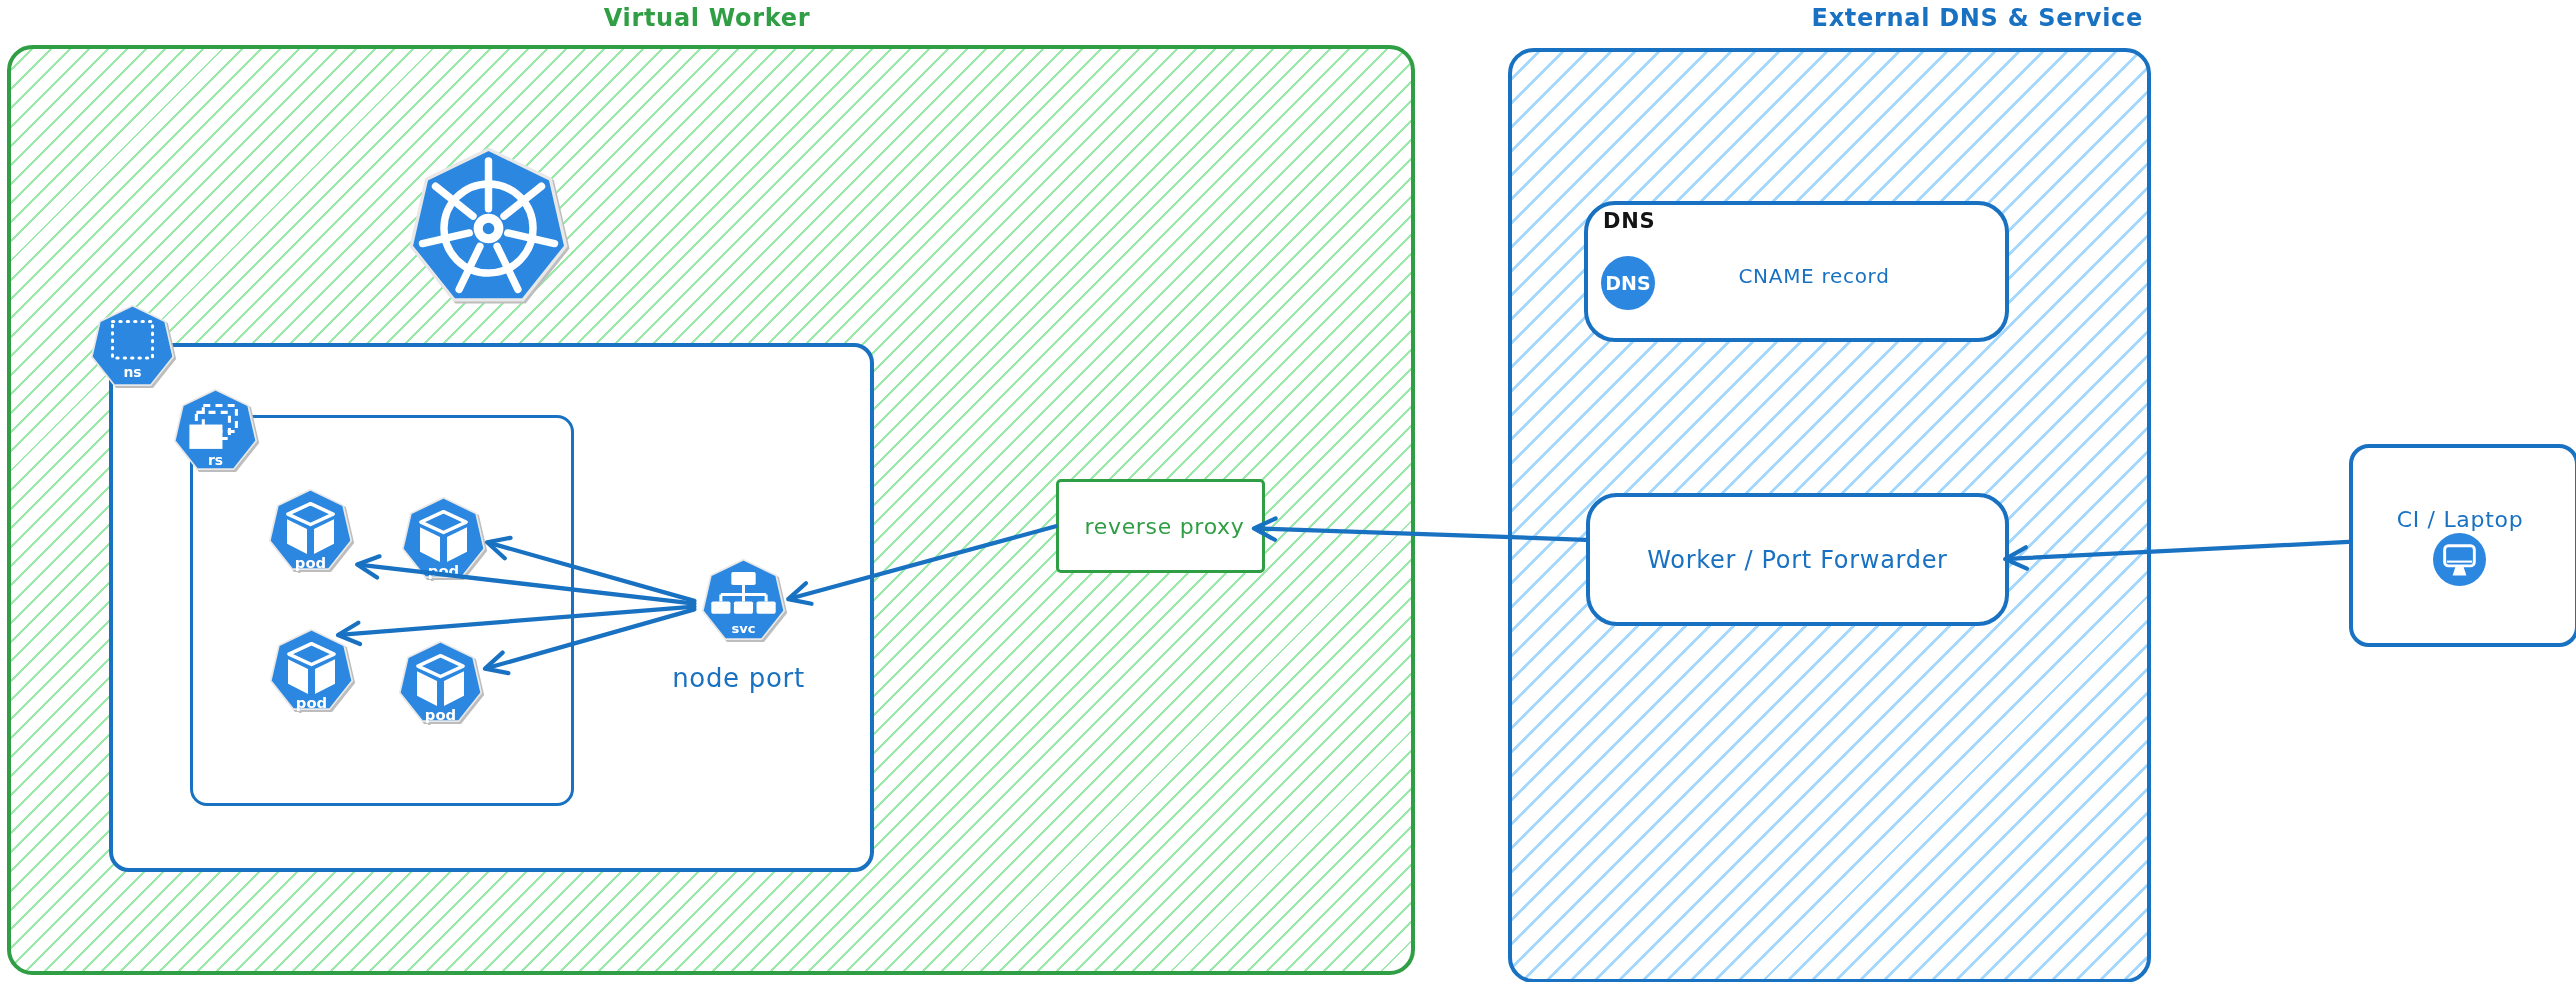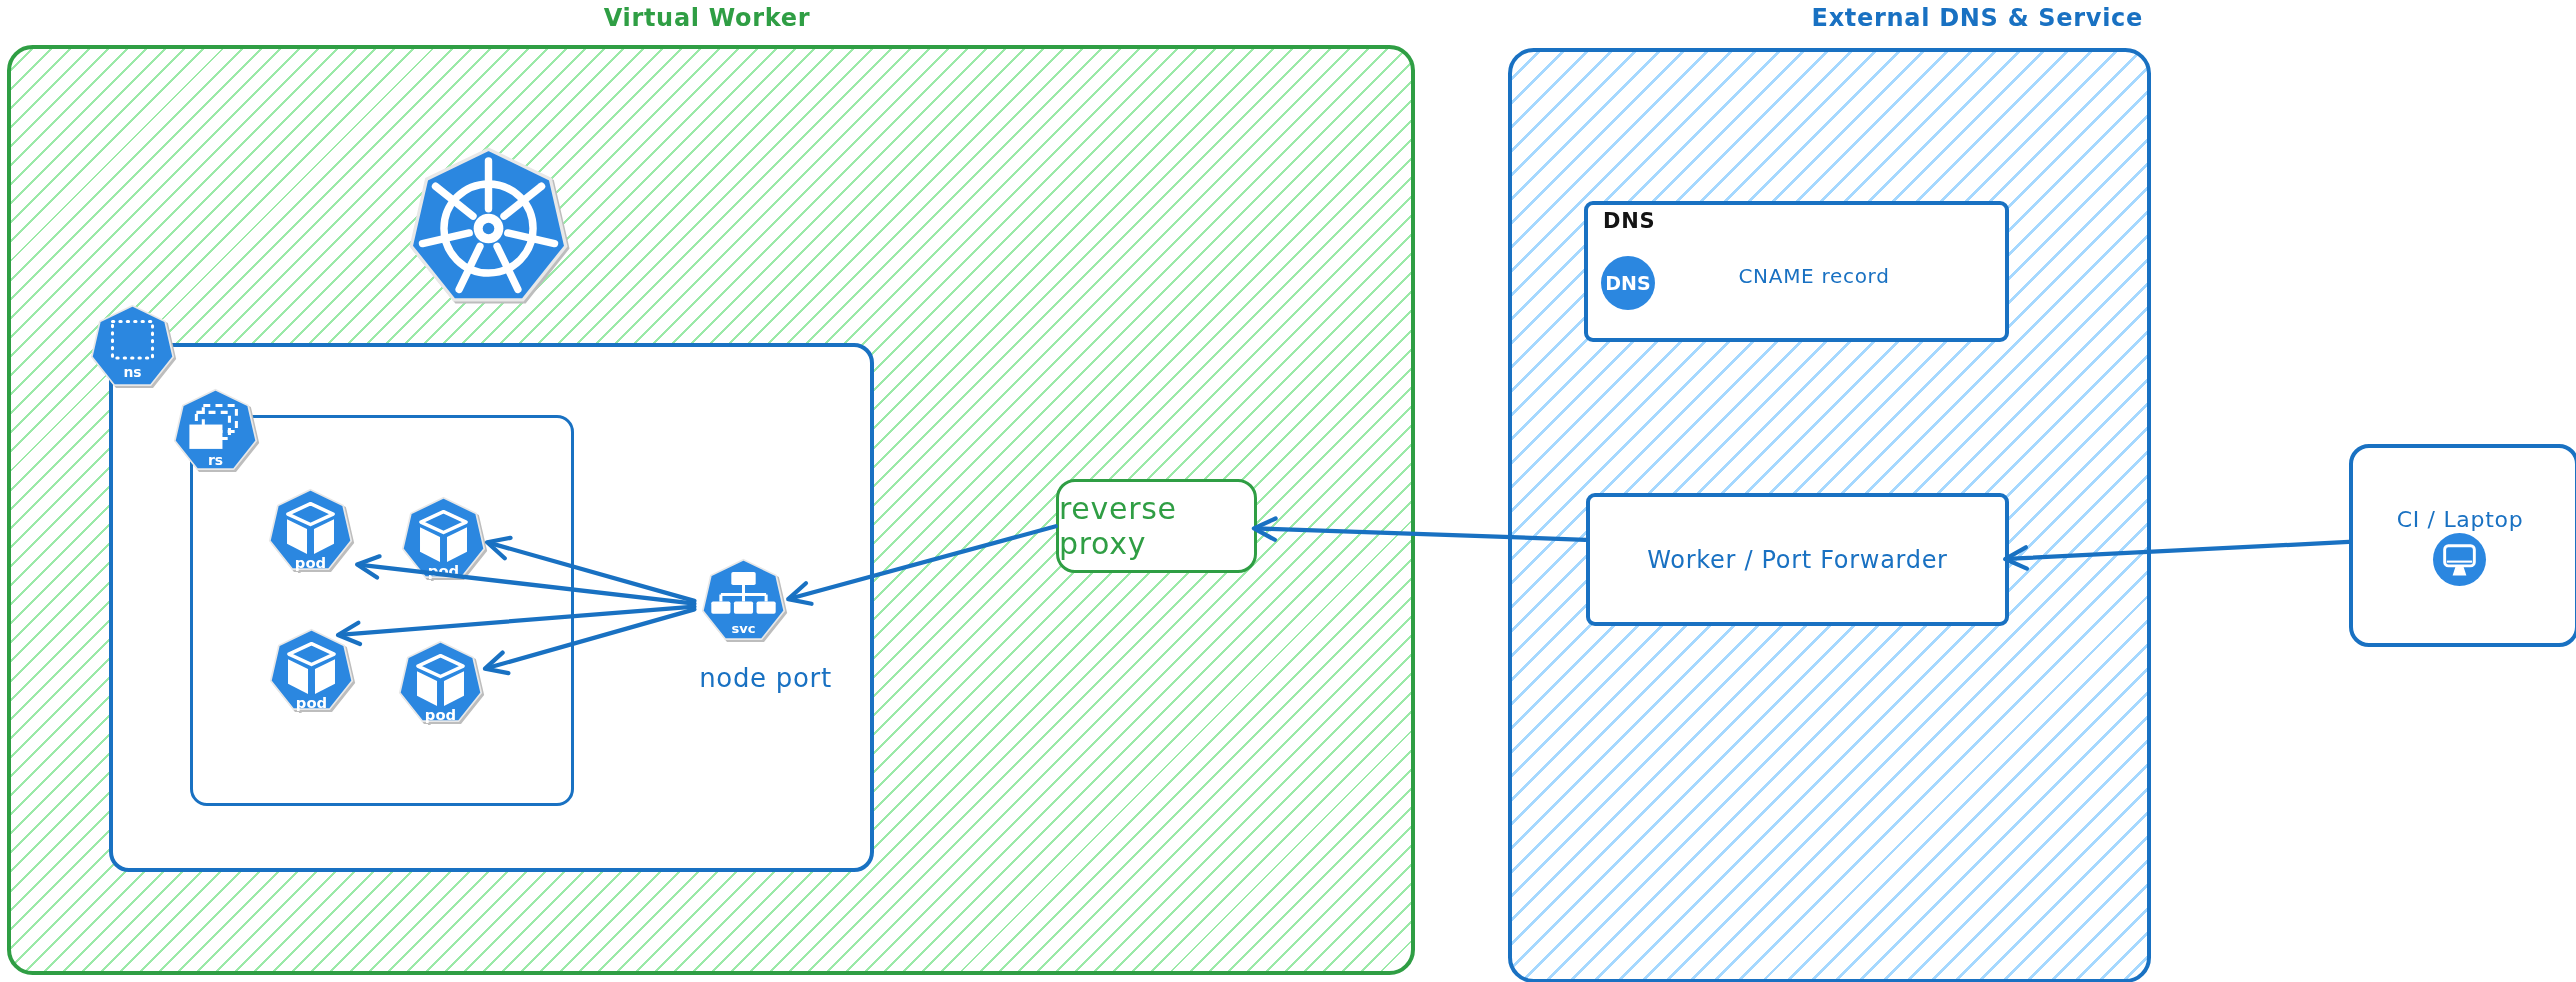--- a/index.html
+++ b/index.html
@@ -17,39 +17,39 @@
       background:repeating-linear-gradient(135deg,var(--blue-hatch) 0 2.8px,transparent 2.8px 17px);}
   .section-title{top:4.3px;font-size:24px;letter-spacing:0.7px;text-align:center;font-weight:bold;}
   .vm-title{left:7px;width:1400px;color:var(--green);}
   .ext-title{left:1508px;width:635px;color:var(--blue);text-align:right;}
   
   .ns-box{left:109px;top:343px;width:757px;height:521px;background:#fff;
       border:4.3px solid var(--blue);border-radius:20px;}
   .rs-box{left:190px;top:415px;width:378px;height:385px;background:#fff;
       border:3.6px solid var(--blue);border-radius:17px;}
   .rp-box{left:1056px;top:479px;width:195px;height:88px;background:#fff;
-      border:3.6px solid var(--green);border-radius:19px;display:flex;align-items:center;
-      justify-content:center;font-size:30px;color:var(--green);letter-spacing:0.7px;}
-  .card{background:#fff;border:4.3px solid var(--blue);border-radius:9px;}
+      border:3.6px solid var(--green);border-radius:5px;display:flex;align-items:center;
+      justify-content:center;font-size:22px;color:var(--green);letter-spacing:0.7px;padding-left:8px;}
+  .card{background:#fff;border:4.3px solid var(--blue);border-radius:31px;}
   .dns-card{left:1584px;top:201px;width:417px;height:133px;}
   .worker-card{left:1586px;top:493px;width:415px;height:125px;display:flex;align-items:center;
       justify-content:center;font-size:24px;color:var(--blue);letter-spacing:0.7px;}
   .ci-card{left:2349px;top:444px;width:222px;height:195px;border-radius:20px;}
   .dns-tag{left:1603px;top:209px;font-size:21px;font-weight:bold;color:var(--ink);letter-spacing:0.7px;}
   .round-badge{width:54px;height:54px;border-radius:50%;background:var(--icon-blue);
       display:flex;align-items:center;justify-content:center;color:#fff;
       font-size:19px;font-weight:bold;}
   .dns-badge{left:1601px;top:256px;}
   .cname-label{left:1672px;top:264px;width:284px;text-align:center;font-size:20px;
       color:var(--blue);letter-spacing:0.7px;}
   .ci-label{left:2349px;top:507px;width:222px;text-align:center;font-size:22px;
       color:var(--blue);letter-spacing:0.7px;}
   .ci-badge{left:2433px;top:533px;width:53px;height:53px;border-radius:50%;
       background:var(--icon-blue);}
-  .node-port{left:666px;top:663px;width:199px;text-align:center;font-size:26px;
+  .node-port{left:639px;top:663px;width:199px;text-align:center;font-size:26px;
       color:var(--blue);letter-spacing:0.7px;}
   
   .hept{position:absolute;filter:drop-shadow(2.1px 2.8px 0 #bdbdbd);}
   .hept-bg{fill:var(--icon-blue);stroke:#e8e8e8;stroke-width:2;}
   .hept text{fill:#fff;text-anchor:middle;font-family:"DejaVu Sans",sans-serif;font-weight:bold;}
   .overlay{left:0;top:0;width:2576px;height:983px;pointer-events:none;}
   .overlay line{stroke:var(--blue);stroke-width:6;stroke-linecap:round;}
 </style>
 </head>
 <body style="--green: #2f9e44; --green-hatch: #9be9a8; --blue: #1971c2; --blue-hatch: #a5d8ff; --icon-blue: #2b87e0; --ink: #141414;">

